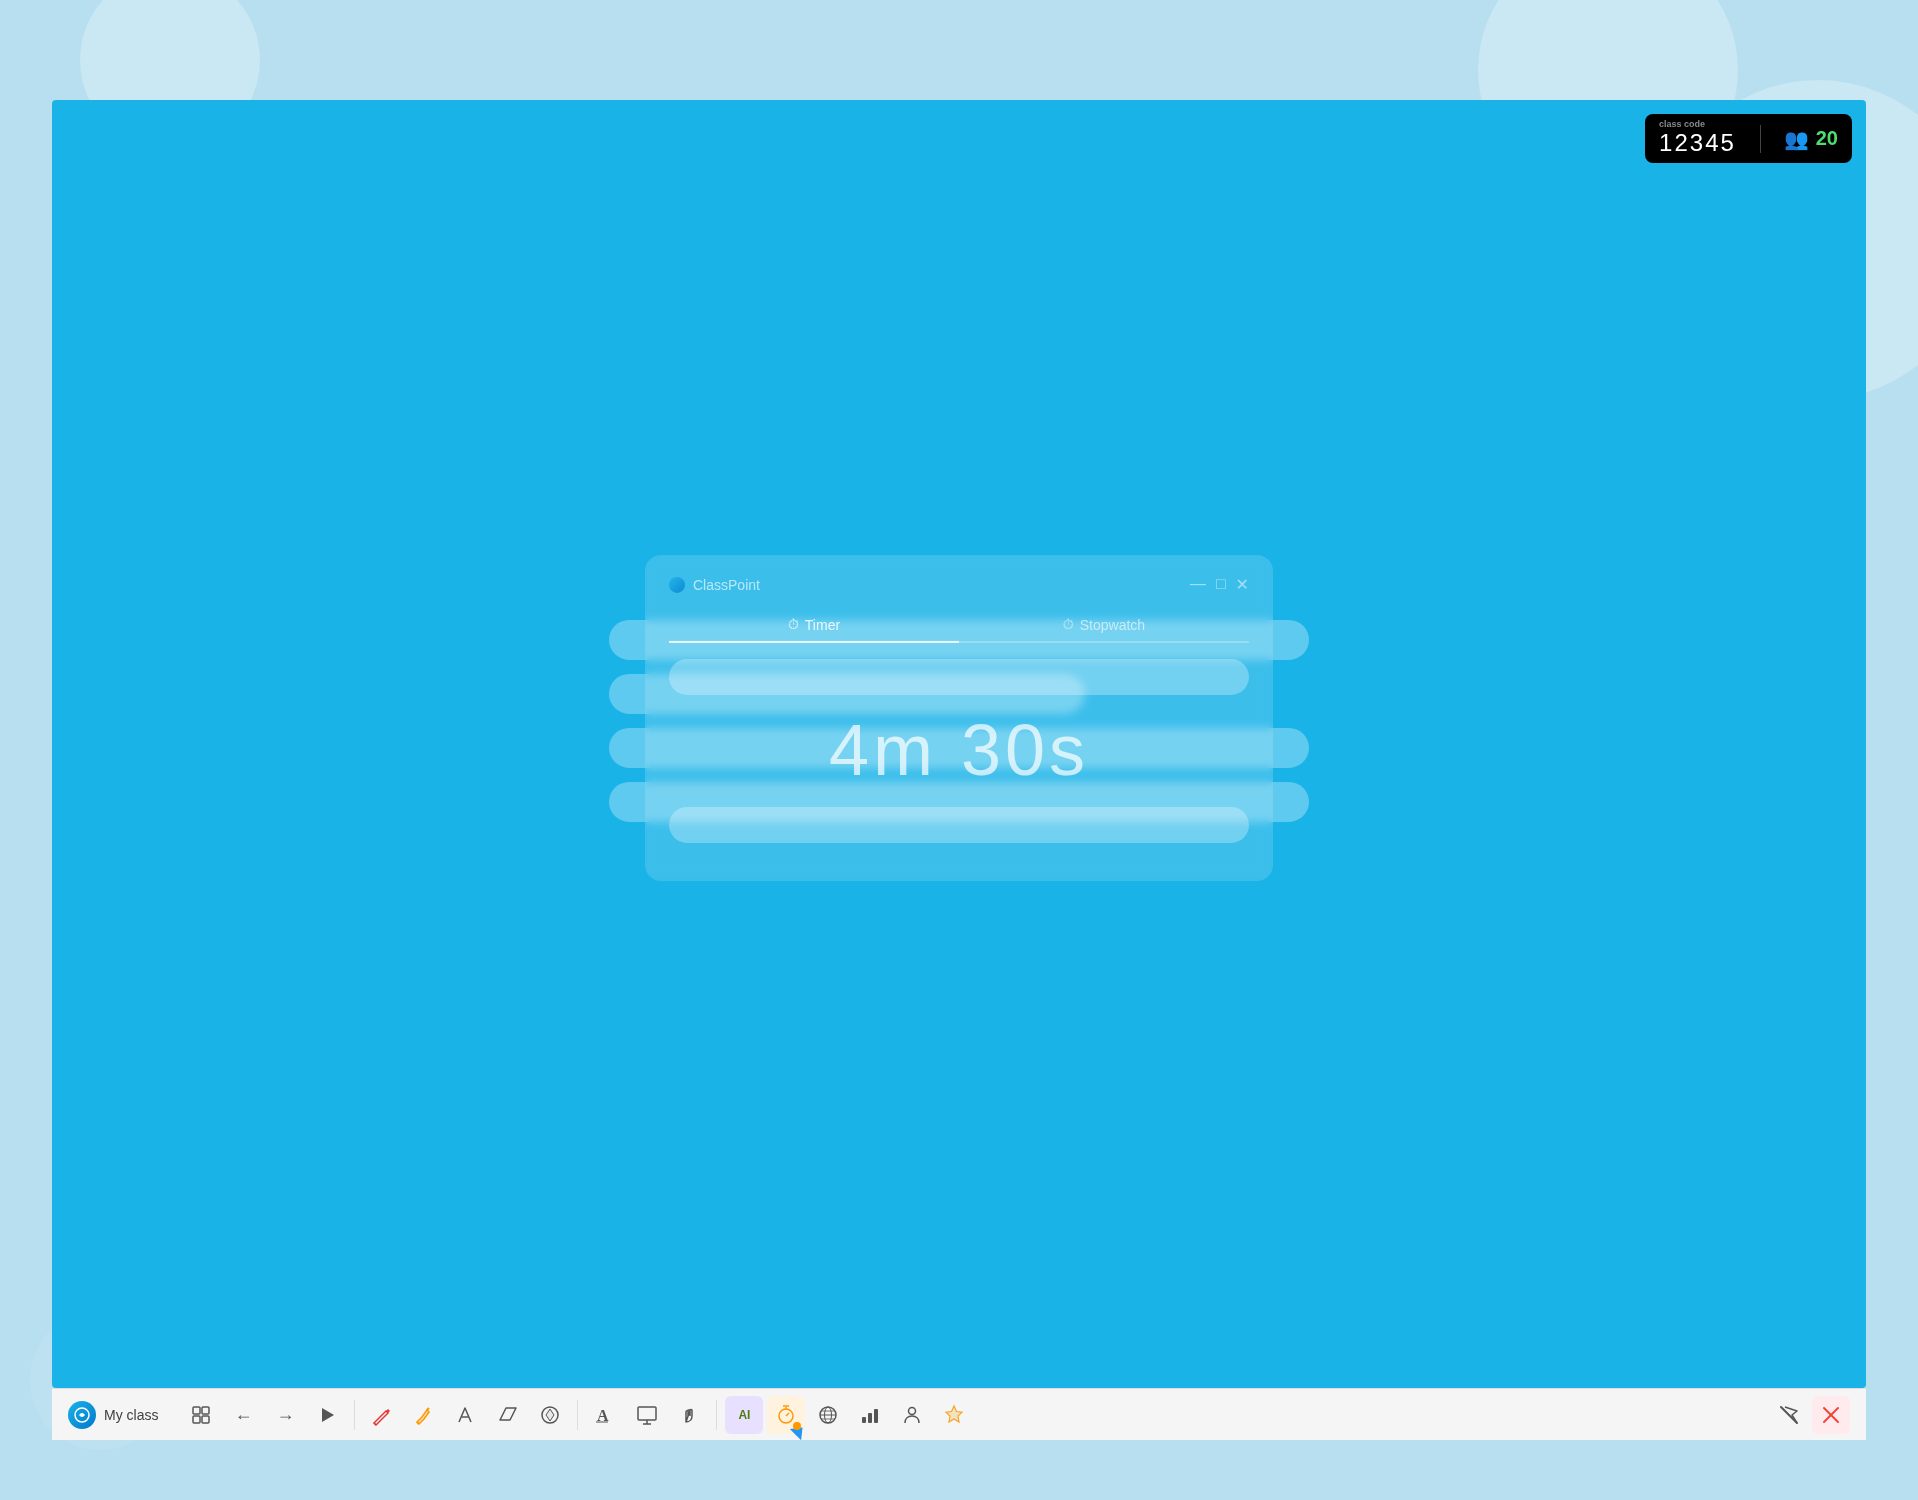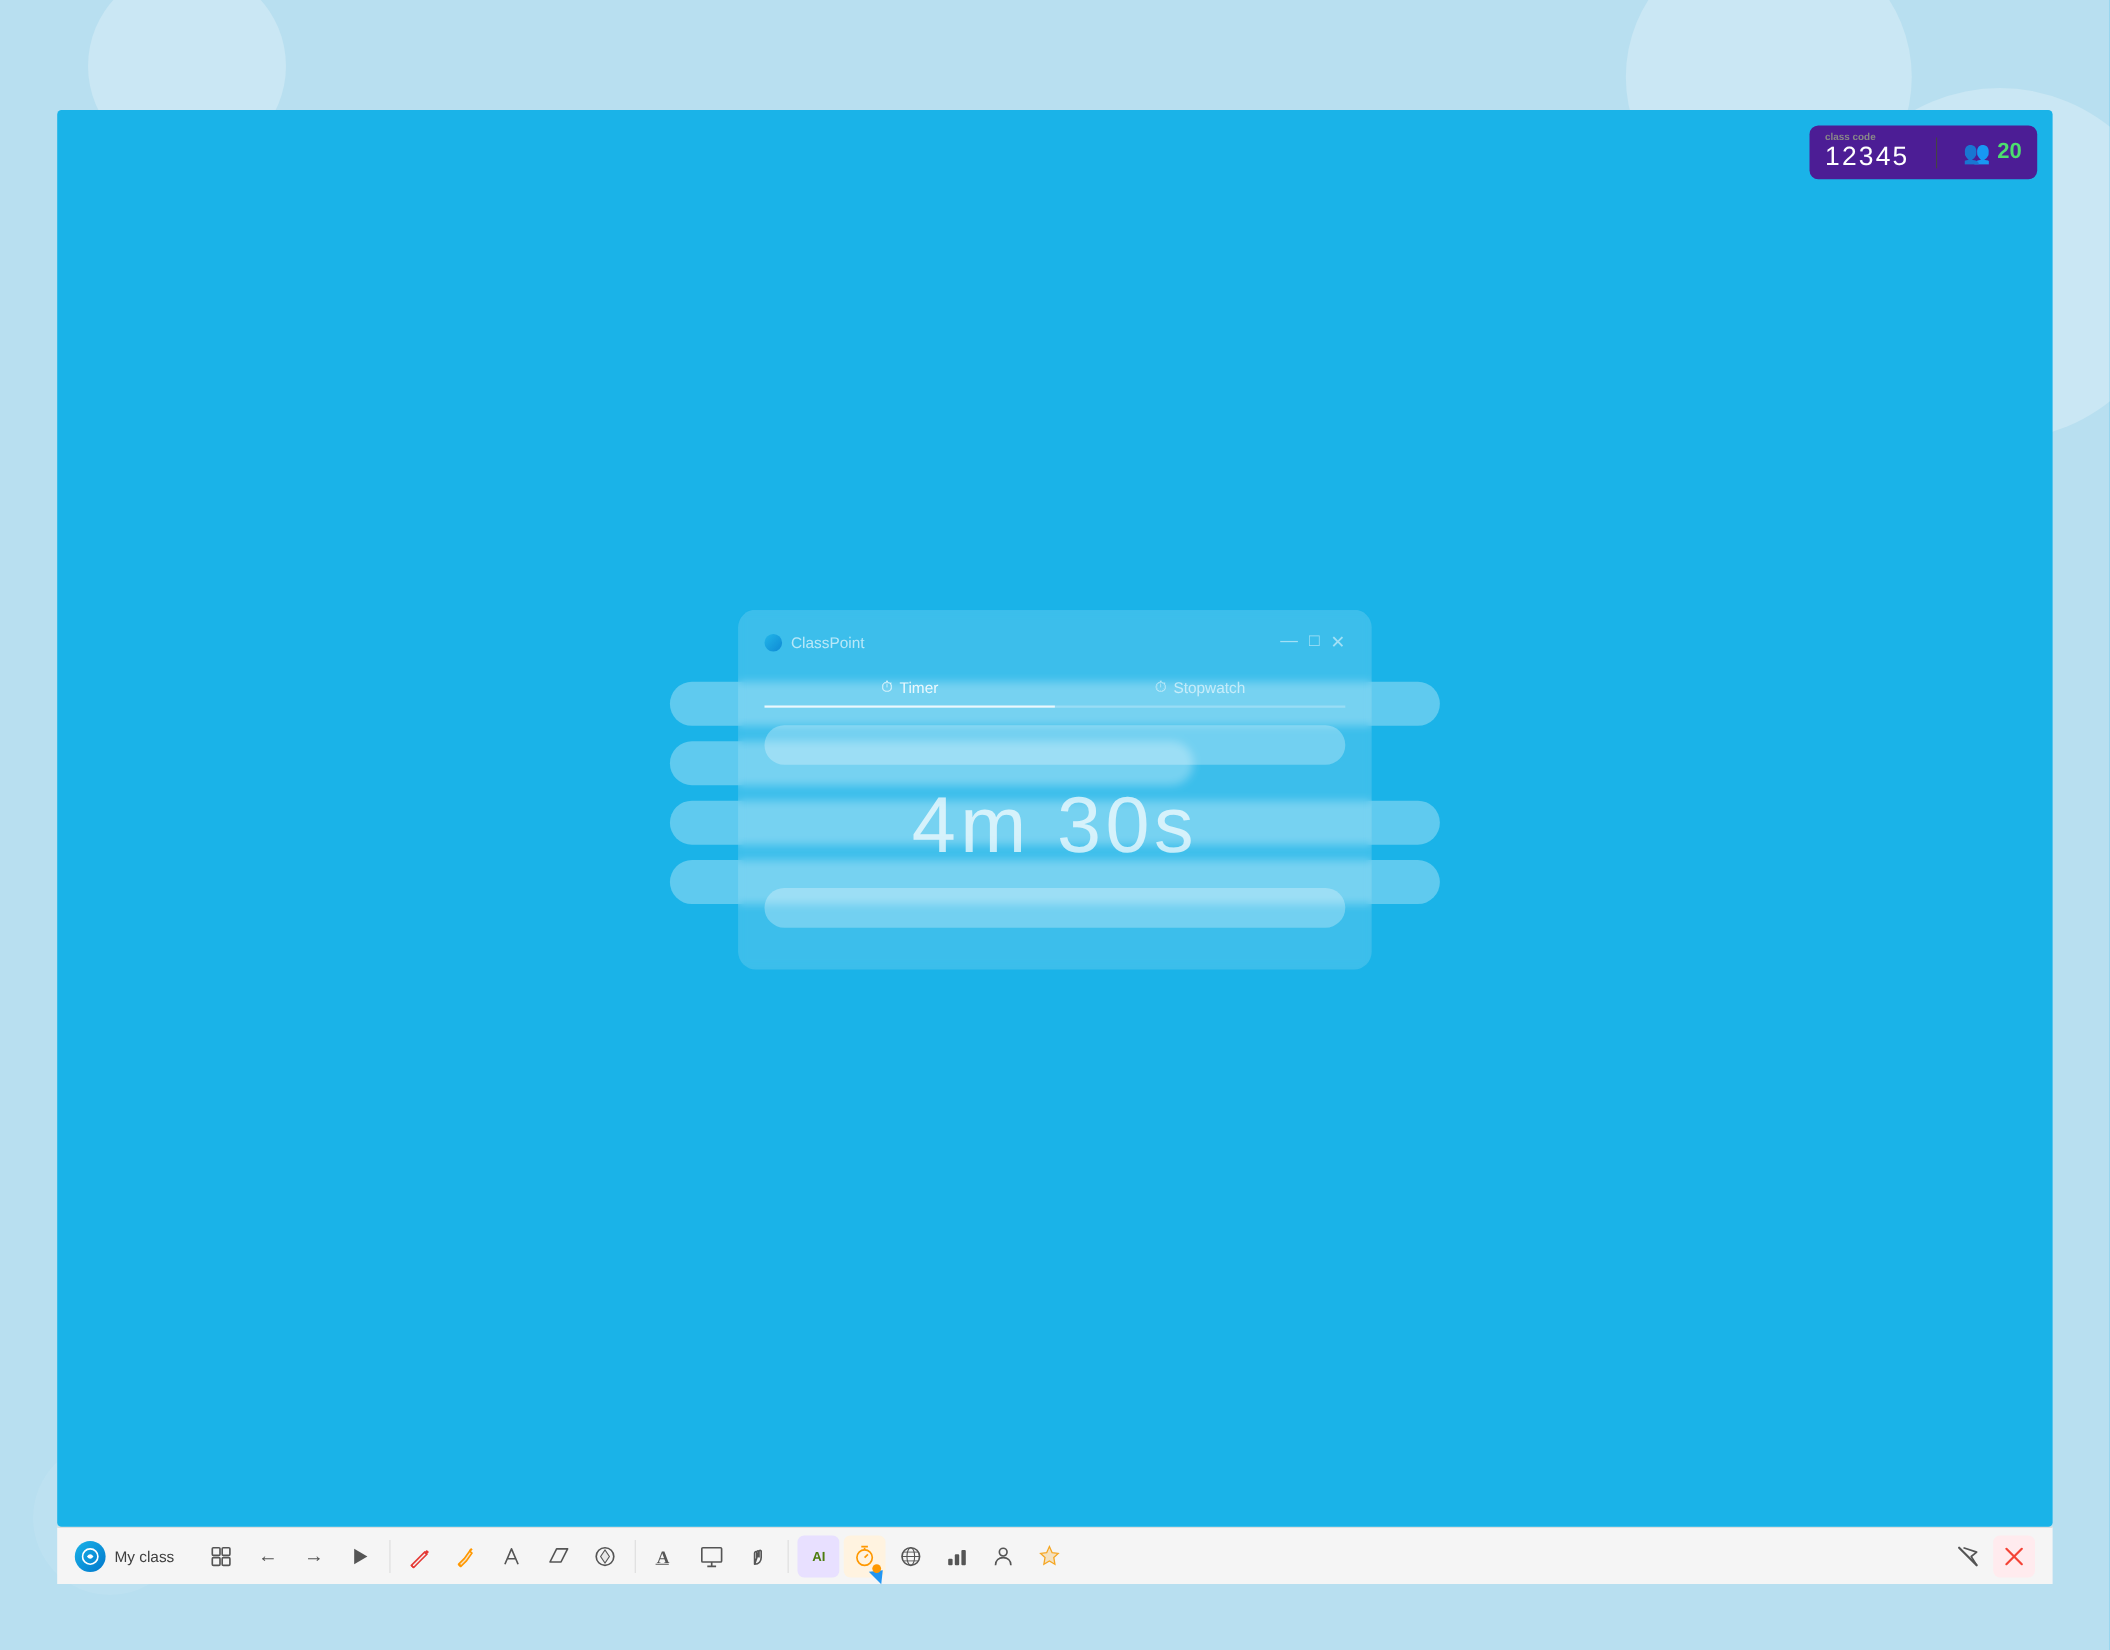--- a/index.html
+++ b/index.html
@@ -36,21 +36,21 @@
       border-radius: 4px;
       position: relative;
       overflow: hidden;
     }
 
     
     .class-code-badge {
       position: absolute;
       top: 14px;
       right: 14px;
-      background: #4c1d95;
+      background: #000000;
       color: white;
       border-radius: 8px;
       padding: 6px 14px;
       display: flex;
       align-items: center;
       gap: 24px;
       font-size: 18px;
       font-weight: 600;
       z-index: 10;
     }
@@ -67,21 +67,21 @@
       font-size: 18px;
       font-weight: 700;
     }
 
     
     .timer-popup {
       position: absolute;
       top: 50%;
       left: 50%;
       transform: translate(-50%, -58%);
-      width: 576px;
+      width: 628px;
       background: rgba(255,255,255,0.15);
       border-radius: 16px;
       padding: 20px 24px 24px;
       backdrop-filter: blur(4px);
     }
 
     
     .popup-titlebar {
       display: flex;
       align-items: center;

